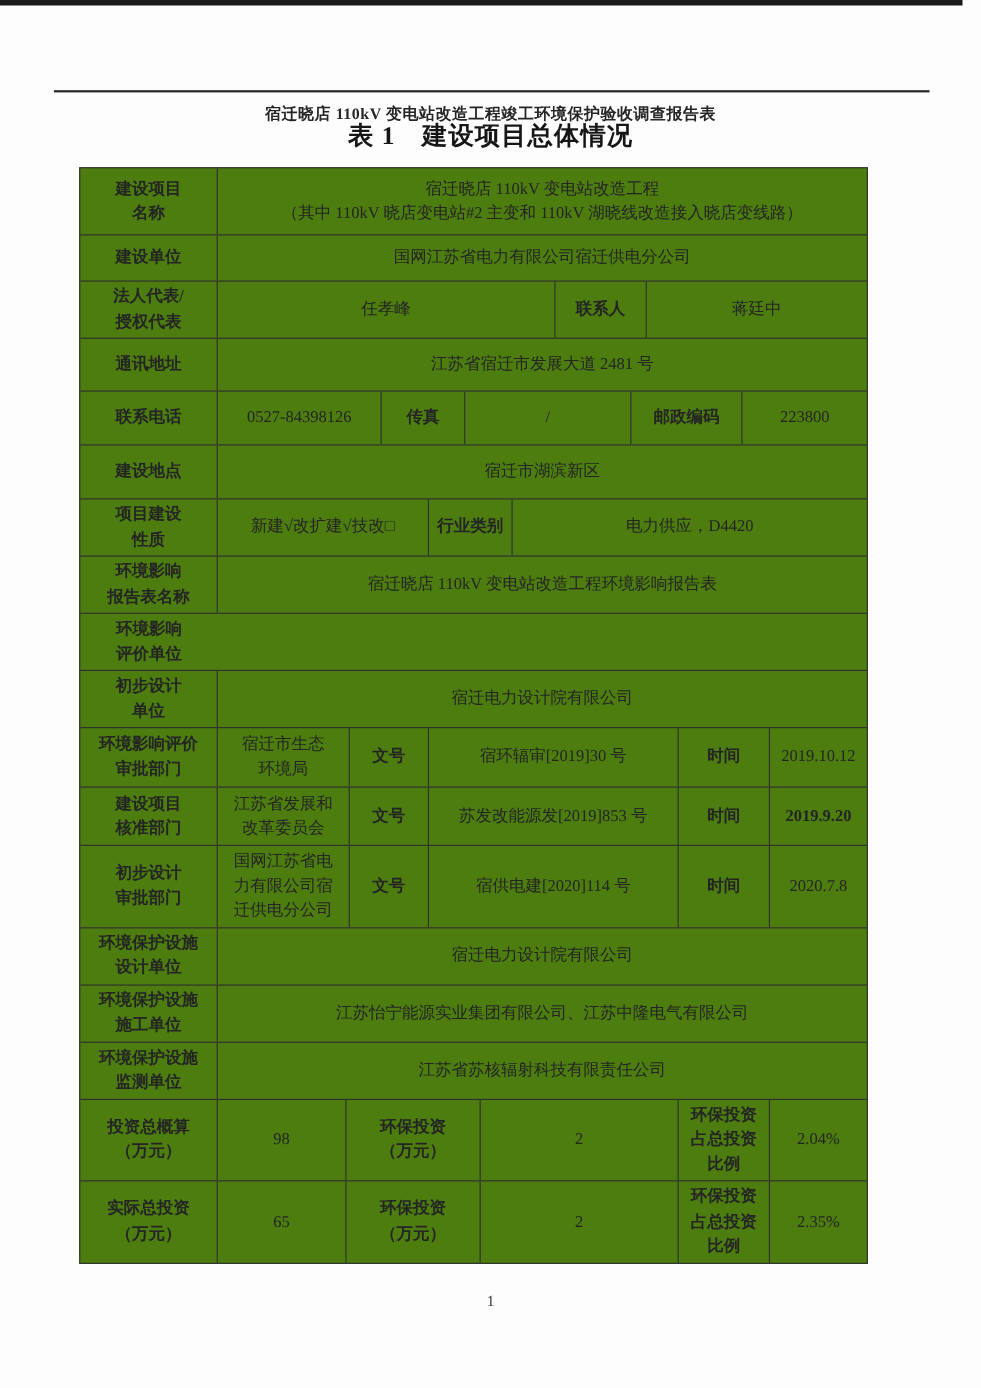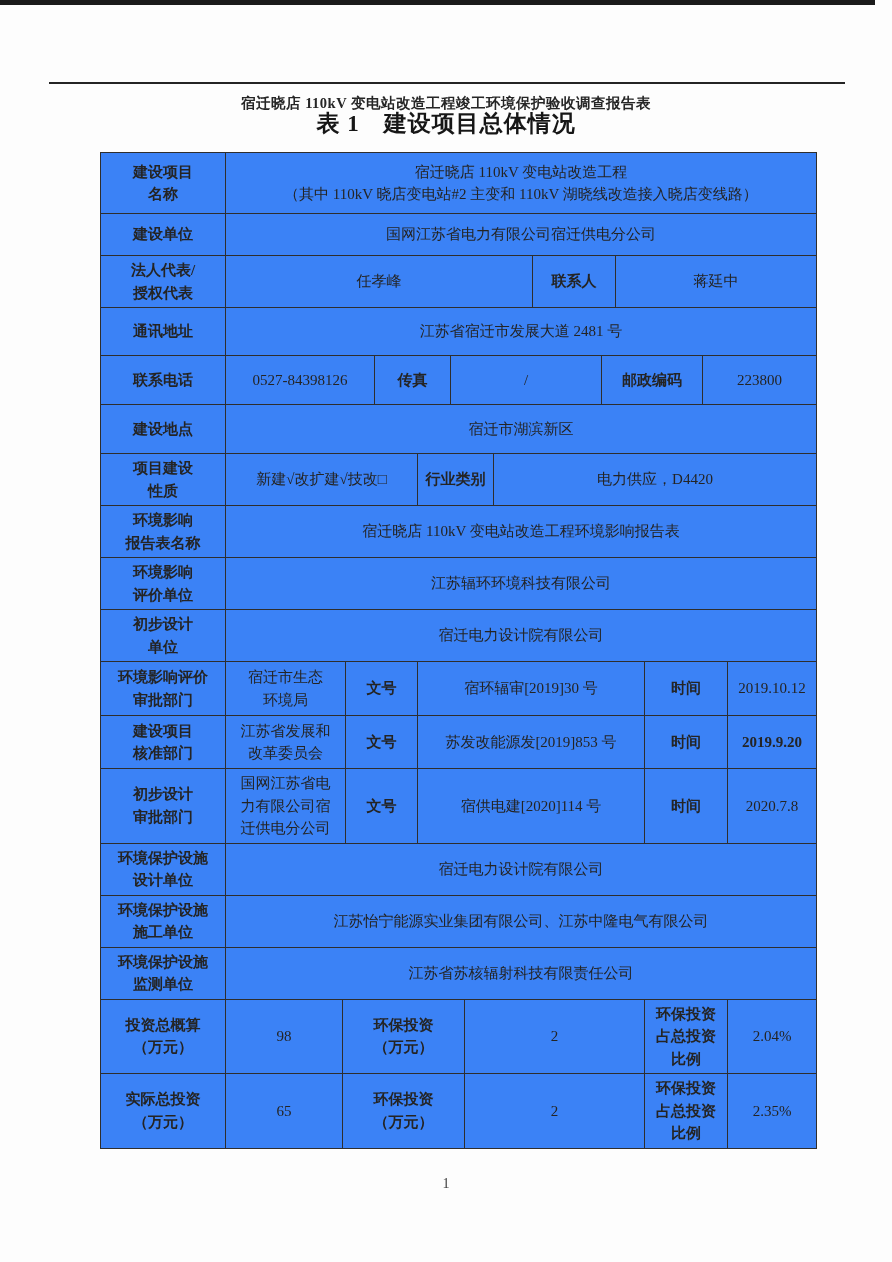--- a/index.html
+++ b/index.html
@@ -36,25 +36,25 @@
   }
   .doc-title{
     position:absolute;top:108px;left:0;
     width:100%;
     text-align:center;
     font-size:23px;font-weight:bold;
     letter-spacing:1px;
     color:#161616;
   }
   .main-table{
-    position:absolute;top:152px;left:100px;
+    position:absolute;top:152px;left:72px;
     width:717px;
     border:1px solid #2e2e2e;
     box-sizing:border-box;
-    background:#3b82f6;
+    background:#4d7c0f;
   }
   .trow{
     display:flex;
     border-bottom:1px solid #2e2e2e;
   }
   .trow:last-child{border-bottom:none;}
   .tcell{
     box-sizing:border-box;
     border-right:1px solid #2e2e2e;
     display:flex;
@@ -131,21 +131,20 @@
         <div class="tcell" style="flex: 1 1 auto;">电力供应，D4420</div>
       </div>
       <div class="trow" style="min-height: 47px;">
         <div class="tcell bold" style="flex: 0 0 125px; width: 125px;">环境影响
 报告表名称</div>
         <div class="tcell" style="flex: 1 1 auto;">宿迁晓店 110kV 变电站改造工程环境影响报告表</div>
       </div>
       <div class="trow" style="min-height: 47px;">
         <div class="tcell bold" style="flex: 0 0 125px; width: 125px;">环境影响
 评价单位</div>
-        <div class="tcell" style="flex: 1 1 auto;">江苏辐环环境科技有限公司</div>
       </div>
       <div class="trow" style="min-height: 49px;">
         <div class="tcell bold" style="flex: 0 0 125px; width: 125px;">初步设计
 单位</div>
         <div class="tcell" style="flex: 1 1 auto;">宿迁电力设计院有限公司</div>
       </div>
       <div class="trow" style="min-height: 53px;">
         <div class="tcell bold" style="flex: 0 0 125px; width: 125px;">环境影响评价
 审批部门</div>
         <div class="tcell" style="flex: 0 0 120px; width: 120px;">宿迁市生态

